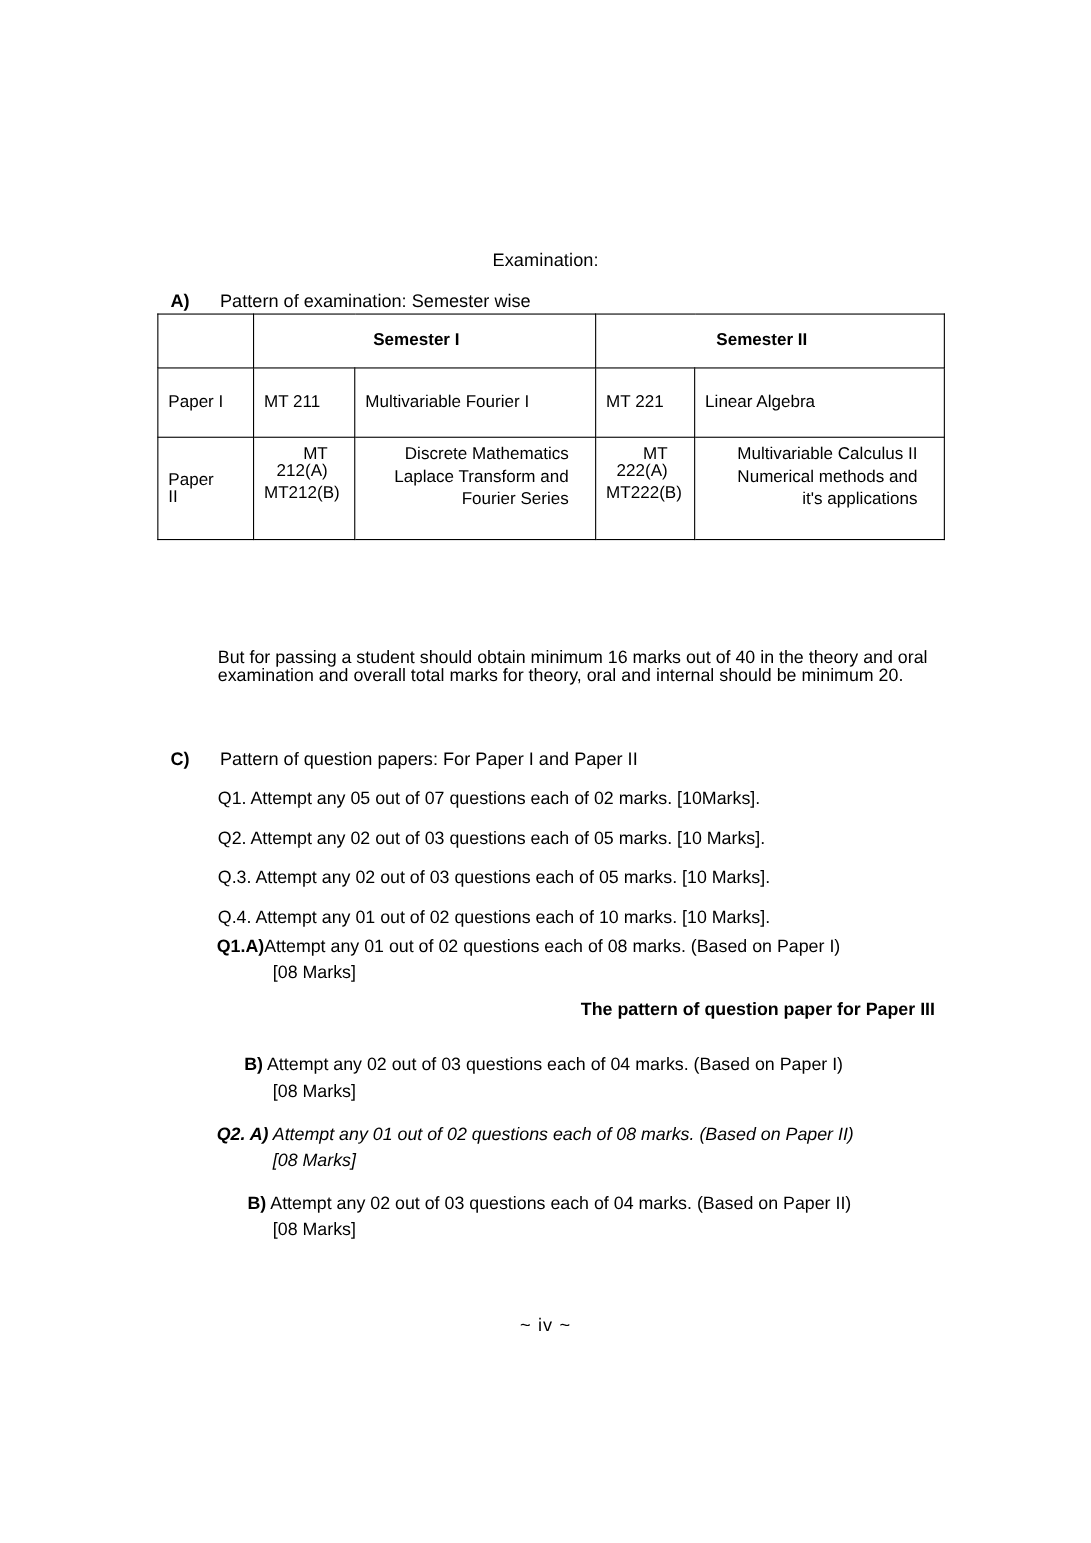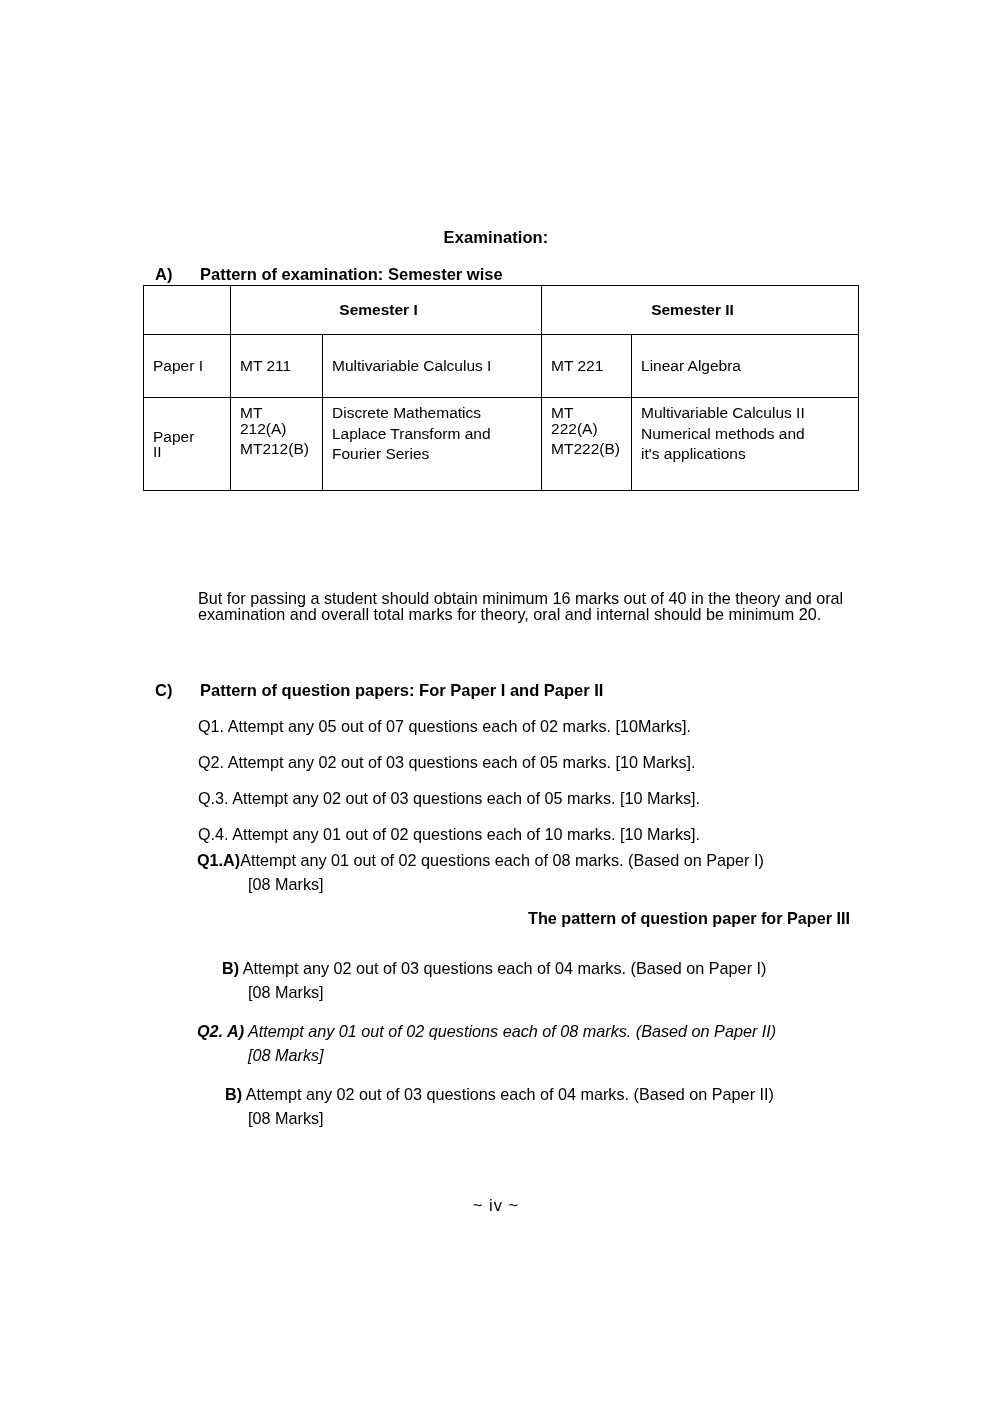--- a/index.html
+++ b/index.html
@@ -25,39 +25,39 @@
   }
 
   
   .doc-title {
     position: absolute;
     left: 0;
     top: 228px;
     width: 992px;
     text-align: center;
     font-size: 16.5px;
-    font-weight: bold;
+    font-weight: normal;
     letter-spacing: 0.1px;
   }
 
   
   .sec-head {
     position: absolute;
     left: 155px;
     width: 720px;
     font-size: 16.5px;
     font-weight: bold;
     white-space: nowrap;
   }
   .sec-head .marker {
     display: inline-block;
     width: 45px;
     font-weight: bold;
   }
-  .sec-head .htext { font-weight: bold; }
+  .sec-head .htext { font-weight: normal; }
   .sec-head .hnormal { font-weight: normal; }
 
   
   .exam-table {
     position: absolute;
     left: 143px;
     top: 285px;
     width: 715px;
     border-collapse: collapse;
     table-layout: fixed;
@@ -72,21 +72,21 @@
     line-height: 1.0;
   }
   .exam-table th.semhead {
     text-align: center;
     font-weight: bold;
     font-size: 15.5px;
     vertical-align: middle;
     height: 34px;
   }
   .exam-table td.vmid { vertical-align: middle; }
-  .cellline { display: block; }
+  .cellline { display: block; text-align: right; }
   .cellline + .cellline { margin-top: 5px; }
   .rowtall td { height: 78px; }
   .rowmid td { height: 48px; }
 
   
   col.c1 { width: 87px; }
   col.c2 { width: 92px; }
   col.c3 { width: 219px; }
   col.c4 { width: 90px; }
   col.c5 { width: 227px; }
@@ -160,21 +160,21 @@
       <tr>
         <th></th>
         <th class="semhead" colspan="2">Semester I</th>
         <th class="semhead" colspan="2">Semester II</th>
       </tr>
     </thead>
     <tbody>
       <tr class="rowmid">
         <td class="vmid">Paper I</td>
         <td class="vmid">MT 211</td>
-        <td class="vmid">Multivariable Calculus I</td>
+        <td class="vmid">Multivariable Fourier I</td>
         <td class="vmid">MT 221</td>
         <td class="vmid">Linear Algebra</td>
       </tr>
       <tr class="rowtall">
         <td class="vmid">Paper II</td>
         <td>
           <span class="cellline">MT 212(A)</span>
           <span class="cellline">MT212(B)</span>
         </td>
         <td>

